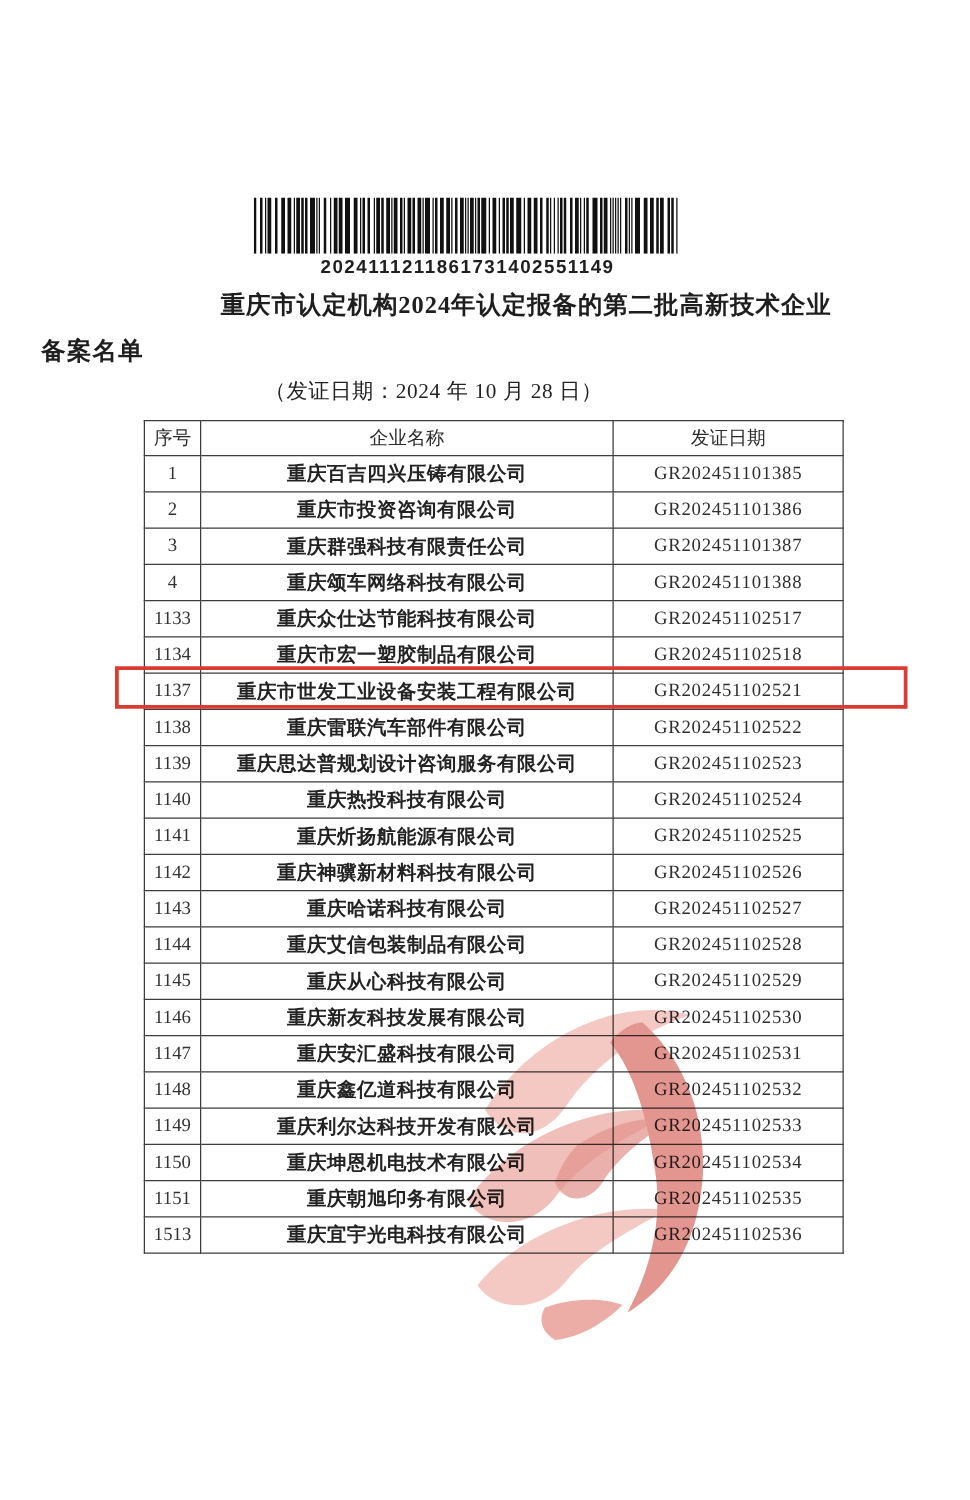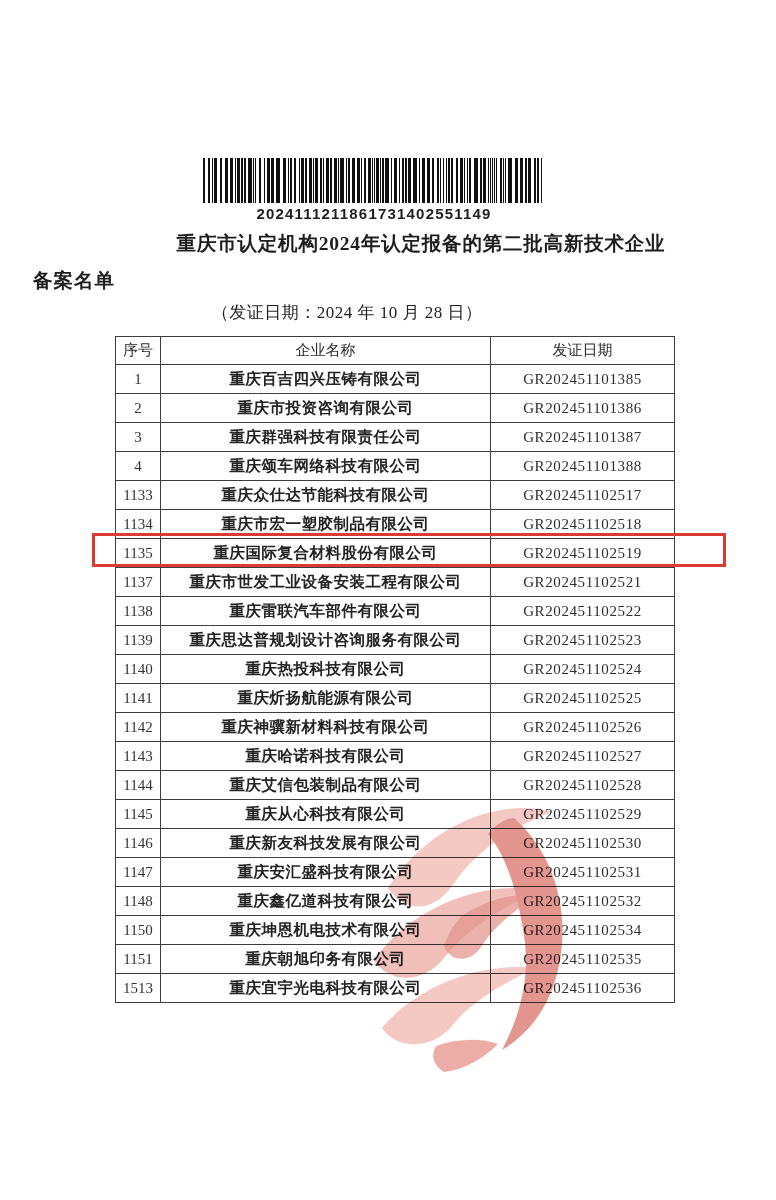--- a/index.html
+++ b/index.html
@@ -198,25 +198,20 @@
         <td data-name="index-cell">1133</td>
         <td data-name="company-cell">重庆众仕达节能科技有限公司</td>
         <td data-name="certificate-cell">GR202451102517</td>
       </tr>
       <tr data-name="table-row">
         <td data-name="index-cell">1134</td>
         <td data-name="company-cell">重庆市宏一塑胶制品有限公司</td>
         <td data-name="certificate-cell">GR202451102518</td>
       </tr>
       <tr data-name="table-row">
-        <td data-name="index-cell">1135</td>
-        <td data-name="company-cell">重庆国际复合材料股份有限公司</td>
-        <td data-name="certificate-cell">GR202451102519</td>
-      </tr>
-      <tr data-name="table-row">
         <td data-name="index-cell">1137</td>
         <td data-name="company-cell">重庆市世发工业设备安装工程有限公司</td>
         <td data-name="certificate-cell">GR202451102521</td>
       </tr>
       <tr data-name="table-row">
         <td data-name="index-cell">1138</td>
         <td data-name="company-cell">重庆雷联汽车部件有限公司</td>
         <td data-name="certificate-cell">GR202451102522</td>
       </tr>
       <tr data-name="table-row">
@@ -263,20 +258,25 @@
         <td data-name="index-cell">1147</td>
         <td data-name="company-cell">重庆安汇盛科技有限公司</td>
         <td data-name="certificate-cell">GR202451102531</td>
       </tr>
       <tr data-name="table-row">
         <td data-name="index-cell">1148</td>
         <td data-name="company-cell">重庆鑫亿道科技有限公司</td>
         <td data-name="certificate-cell">GR202451102532</td>
       </tr>
       <tr data-name="table-row">
+        <td data-name="index-cell">1149</td>
+        <td data-name="company-cell">重庆利尔达科技开发有限公司</td>
+        <td data-name="certificate-cell">GR202451102533</td>
+      </tr>
+      <tr data-name="table-row">
         <td data-name="index-cell">1150</td>
         <td data-name="company-cell">重庆坤恩机电技术有限公司</td>
         <td data-name="certificate-cell">GR202451102534</td>
       </tr>
       <tr data-name="table-row">
         <td data-name="index-cell">1151</td>
         <td data-name="company-cell">重庆朝旭印务有限公司</td>
         <td data-name="certificate-cell">GR202451102535</td>
       </tr>
       <tr data-name="table-row">

